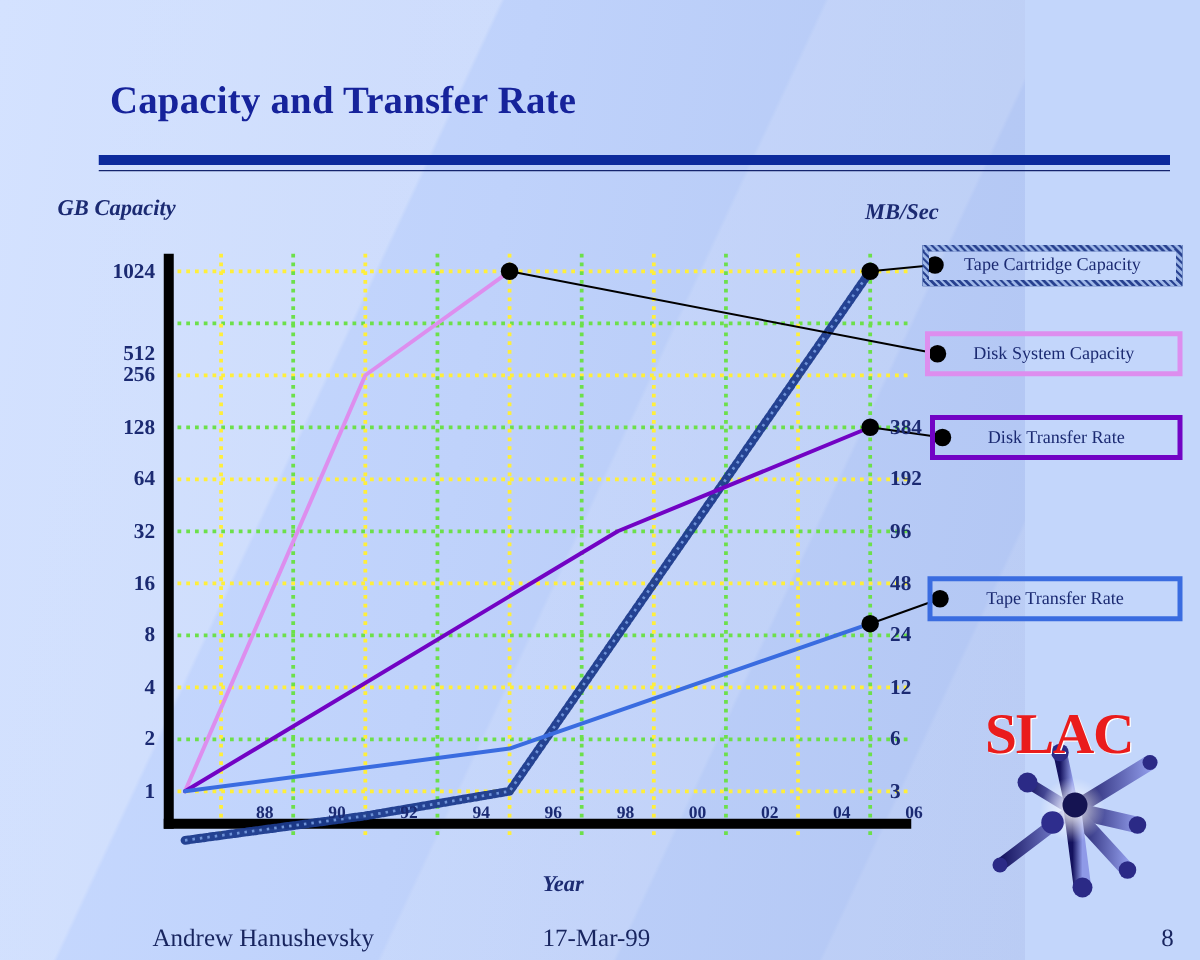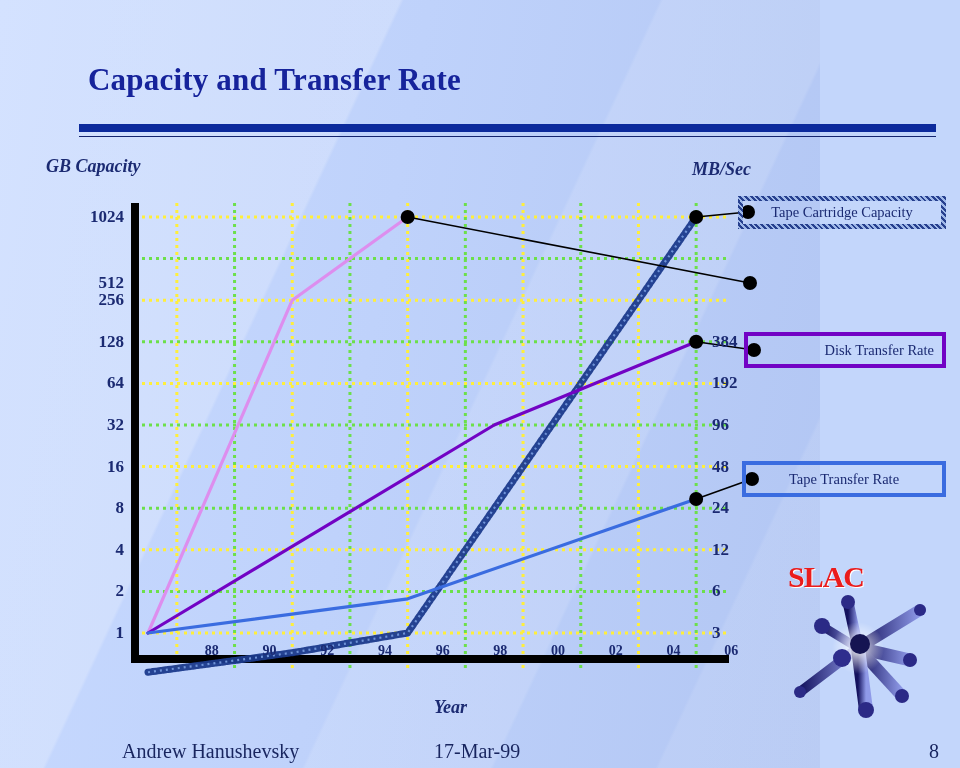--- a/index.html
+++ b/index.html
@@ -77,36 +77,36 @@
   .lg-tape-cart::before{
     content:"";position:absolute;left:-5px;top:-5px;right:-5px;bottom:-5px;
     border:5px solid transparent;
     background-image:repeating-linear-gradient(45deg,#27408f 0 2px,#9fb8e8 2px 4px);
     background-clip:border-box;
     -webkit-mask:linear-gradient(#000 0 0) content-box exclude,linear-gradient(#000 0 0);
     mask:linear-gradient(#000 0 0) content-box exclude,linear-gradient(#000 0 0);
     pointer-events:none;
   }
   .lg-disk-cap{border:4px solid #dd8eee;}
-  .lg-disk-rate{border:4px solid #7203c4;justify-content:flex-end;}
+  .lg-disk-rate{border:4px solid #7203c4;}
   .lg-tape-rate{border:4px solid #3a6ce0;}
 
   
   .footer{
     position:absolute;top:740px;font-size:20px;color:#18255f;white-space:nowrap;
   }
   #f-author{left:122px;}
   #f-date{left:434px;}
   #f-page{left:929px;}
 
   
   #slac{position:absolute;left:778px;top:556px;width:175px;height:170px;}
   #slac-text{
     position:absolute;left:10px;top:4px;width:140px;
-    font-size:30px;font-weight:bold;color:#ea1c1c;
+    font-size:46px;font-weight:bold;color:#ea1c1c;
     font-family:"Liberation Serif",serif;letter-spacing:-1px;
     text-shadow:1px 1px 0 #ffffff;
   }
 </style>
 </head>
 <body>
 
 <div id="slide">
 
   <div id="title">Capacity and Transfer Rate</div>
@@ -203,20 +203,23 @@
       <div class="xlab" style="left: 407.65px;">96</div>
       <div class="xlab" style="left: 465.35px;">98</div>
       <div class="xlab" style="left: 523.05px;">00</div>
       <div class="xlab" style="left: 580.75px;">02</div>
       <div class="xlab" style="left: 638.45px;">04</div>
       <div class="xlab" style="left: 696.15px;">06</div>
     </div>
 
   <div class="legend lg-tape-cart" style="left:738px;top:196px;width:208px;height:33px;">
     <span>Tape Cartridge Capacity</span>
+  </div>
+  <div class="legend lg-disk-cap" style="left:740px;top:265px;width:206px;height:36px;">
+    <span>Disk System Capacity</span>
   </div>
   <div class="legend lg-disk-rate" style="left:744px;top:332px;width:202px;height:36px;">
     <span>Disk Transfer Rate</span>
   </div>
   <div class="legend lg-tape-rate" style="left:742px;top:461px;width:204px;height:36px;text-align:right;">
     <span>Tape Transfer Rate</span>
   </div>
 
   <div id="slac">
     <div id="slac-text">SLAC</div>

